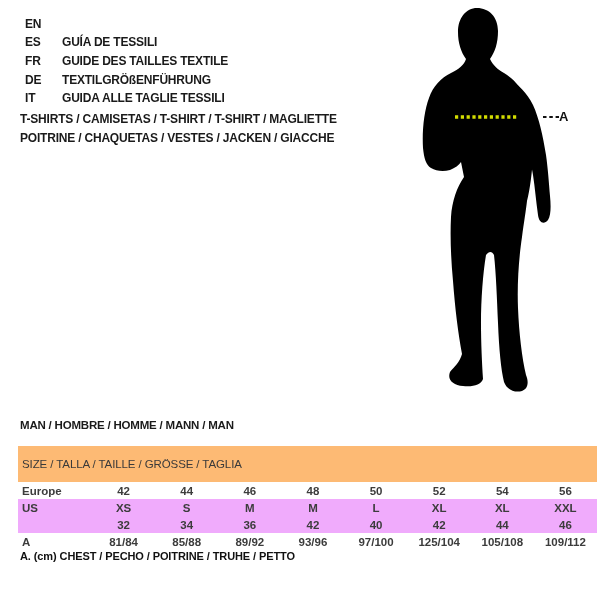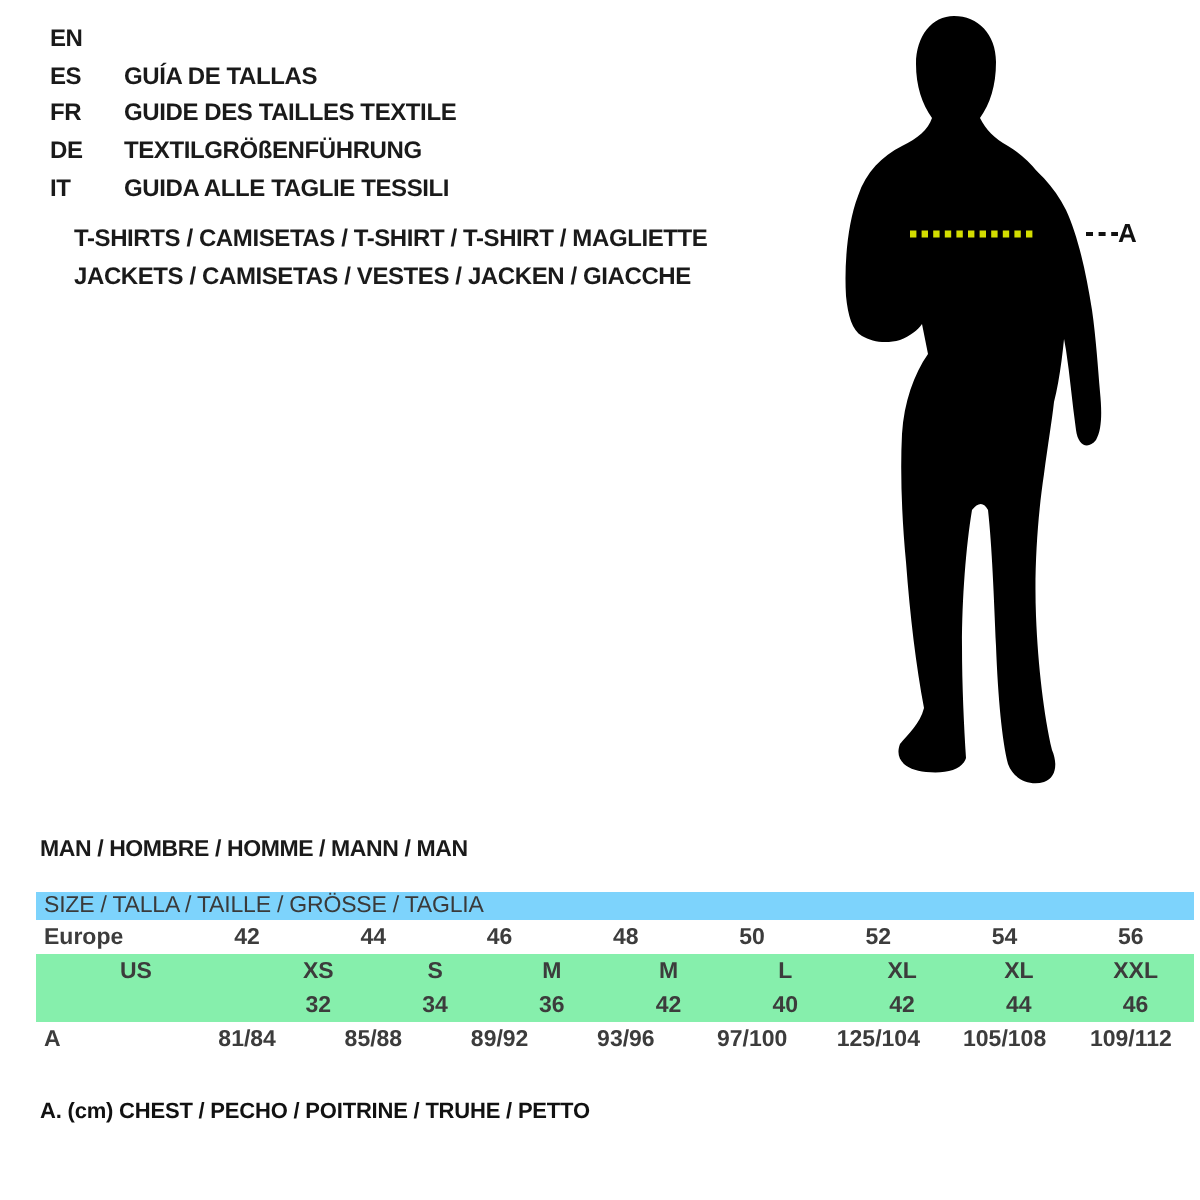--- a/index.html
+++ b/index.html
@@ -2,74 +2,74 @@
 <html><head>
 <meta charset="utf-8">
 <style>
   html,body{margin:0;padding:0;}
   body{
     width:600px;height:600px;position:relative;background:#ffffff;
     font-family:"Liberation Sans", sans-serif;color:#1a1a1a;overflow:hidden;
   }
   
   .langs{position:absolute;left:25px;top:12px;}
-  .lang-row{display:flex;height:18.7px;align-items:flex-start;}
+  .lang-row{display:flex;height:18.7px;align-items:flex-end;}
   .lang-code{width:37px;font-size:12px;font-weight:700;letter-spacing:-0.2px;}
   .lang-label{font-size:12px;font-weight:700;letter-spacing:-0.2px;white-space:nowrap;}
   
-  .categories{position:absolute;left:20px;top:110px;margin-left:17px;}
+  .categories{position:absolute;left:20px;top:110px;}
   .category-line{height:18.5px;display:flex;align-items:center;
     font-size:12px;font-weight:700;letter-spacing:-0.2px;white-space:nowrap;}
   
   .figure{position:absolute;left:405px;top:5px;width:195px;height:395px;}
   .figure svg{display:block;width:195px;height:395px;}
   .measure-label{position:absolute;left:154px;top:104px;font-size:13px;font-weight:600;color:#111;}
   
   .section-title{position:absolute;left:20px;top:419px;font-size:11.5px;font-weight:700;
     letter-spacing:-0.2px;white-space:nowrap;}
   
   .size-table{position:absolute;left:18px;top:446px;width:579px;font-size:11.5px;color:#3c3c3c;}
-  .t-header{height:14px;background:#7dd3fc;display:flex;align-items:center;
+  .t-header{height:36px;background:#fdba74;display:flex;align-items:center;
     padding-left:4px;color:#3a3a3a;letter-spacing:-0.1px;}
   .t-row{display:grid;grid-template-columns:74px repeat(8,1fr);height:17px;align-items:center;font-weight:bold;}
-  .t-row.shaded{background:#86efac;padding-left:38px;}
+  .t-row.shaded{background:#f0abfc;}
   .t-label{text-align:left;padding-left:4px;}
   .t-cell{text-align:center;}
   
   .footnote{position:absolute;left:20px;top:550px;font-size:11px;font-weight:700;
     letter-spacing:-0.1px;white-space:nowrap;color:#111;}
 </style>
 </head>
 <body>
 
 <div class="langs">
   <div class="lang-row">
     <span class="lang-code">EN</span>
   </div>
   <div class="lang-row">
     <span class="lang-code">ES</span>
-    <span class="lang-label">GUÍA DE TALLAS</span>
+    <span class="lang-label">GUÍA DE TESSILI</span>
   </div>
   <div class="lang-row">
     <span class="lang-code">FR</span>
     <span class="lang-label">GUIDE DES TAILLES TEXTILE</span>
   </div>
   <div class="lang-row">
     <span class="lang-code">DE</span>
     <span class="lang-label">TEXTILGRÖßENFÜHRUNG</span>
   </div>
   <div class="lang-row">
     <span class="lang-code">IT</span>
     <span class="lang-label">GUIDA ALLE TAGLIE TESSILI</span>
   </div>
 </div>
 
 <div class="categories">
   <div class="category-line">T-SHIRTS / CAMISETAS / T-SHIRT / T-SHIRT / MAGLIETTE</div>
-  <div class="category-line">JACKETS / CAMISETAS / VESTES / JACKEN / GIACCHE</div>
+  <div class="category-line">POITRINE / CHAQUETAS / VESTES / JACKEN / GIACCHE</div>
 </div>
 
 <div class="figure">
   <svg viewBox="0 0 195 395" xmlns="http://www.w3.org/2000/svg">
 
     <path fill="#000000" d="
       M72,3 C61,3 53,13 53,27 C53,38 56,47 61,54
       C59,60 54,64 46,68 C36,73 28,81 24,93
       C19,106 17,126 18,143 C19,153 21,160 26,163
       C31,166 38,167 45,165 C50,163 54,160 56,157

